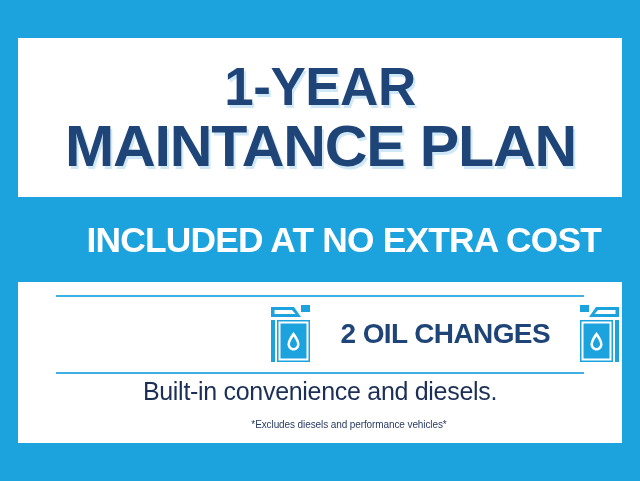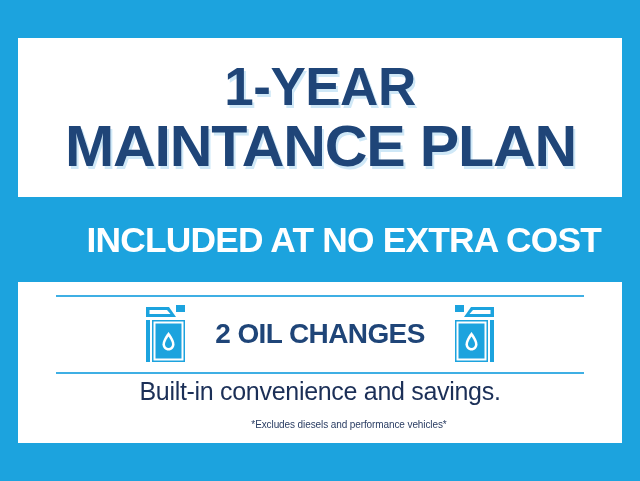--- a/index.html
+++ b/index.html
@@ -102,21 +102,21 @@
 
   
   .feature-row {
     position: absolute;
     left: 0;
     top: 16px;
     width: 604px;
     height: 72px;
     display: flex;
     align-items: center;
-    justify-content: center;
+    justify-content: flex-end;
     gap: 26px;
   }
 
   .jug-icon {
     width: 46px;
     height: 60px;
     flex: none;
     display: block;
   }
   .jug-icon.mirror { transform: scaleX(-1); }
@@ -213,19 +213,19 @@
           <path d="M11.5 18.5 H39.5 V55.5 H11.5 Z" fill="none" stroke="#ffffff" stroke-width="2"></path>
           <path d="M25.5 28 C25.5 28 19.5 35.5 19.5 40.2 C19.5 43.8 22.2 46.5 25.5 46.5 C28.8 46.5 31.5 43.8 31.5 40.2 C31.5 35.5 25.5 28 25.5 28 Z" fill="#ffffff"></path>
           <path d="M25.5 32.5 C25.5 32.5 22 37.2 22 40.3 C22 42.5 23.6 44.1 25.5 44.1 C27.4 44.1 29 42.5 29 40.3 C29 37.2 25.5 32.5 25.5 32.5 Z" fill="#1CA3DE"></path>
         </svg>
       </span>
 
     </div>
 
     <div class="rule rule-bottom"></div>
 
-    <div class="tagline">Built-in convenience and savings.</div>
+    <div class="tagline">Built-in convenience and diesels.</div>
 
     <div class="disclaimer">*Excludes diesels and performance vehicles*</div>
 
   </div>
 
 </div>
 
 </body></html>

